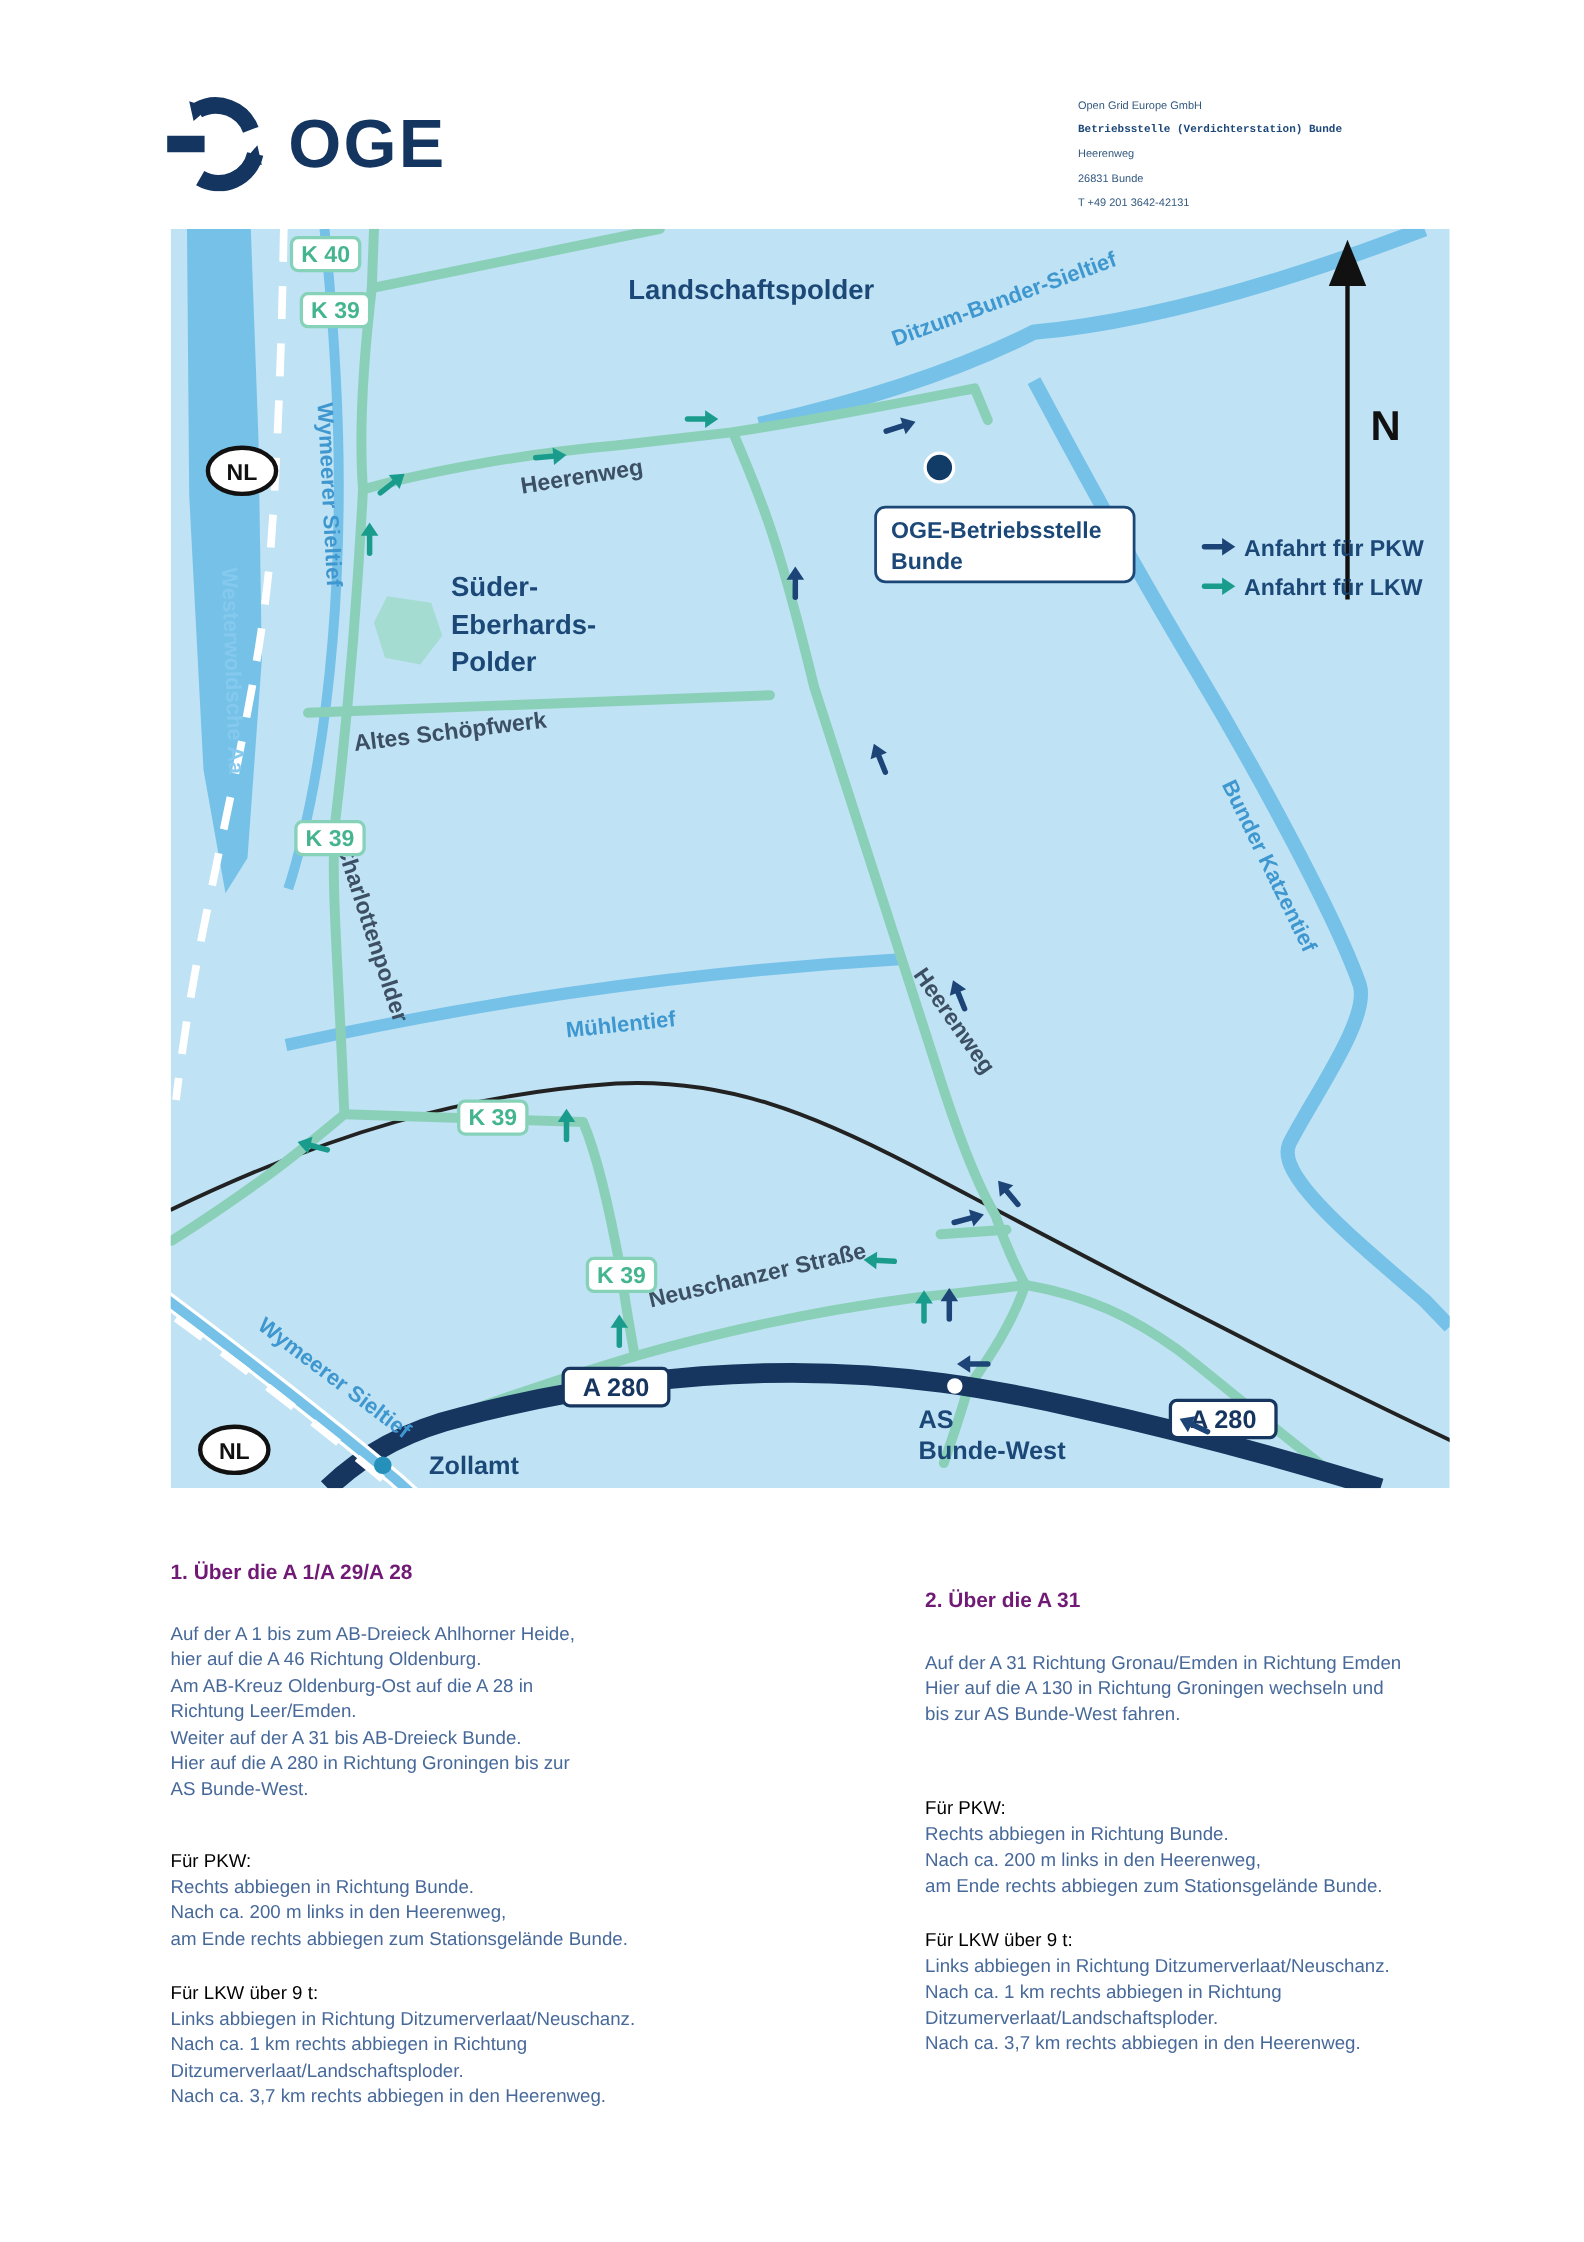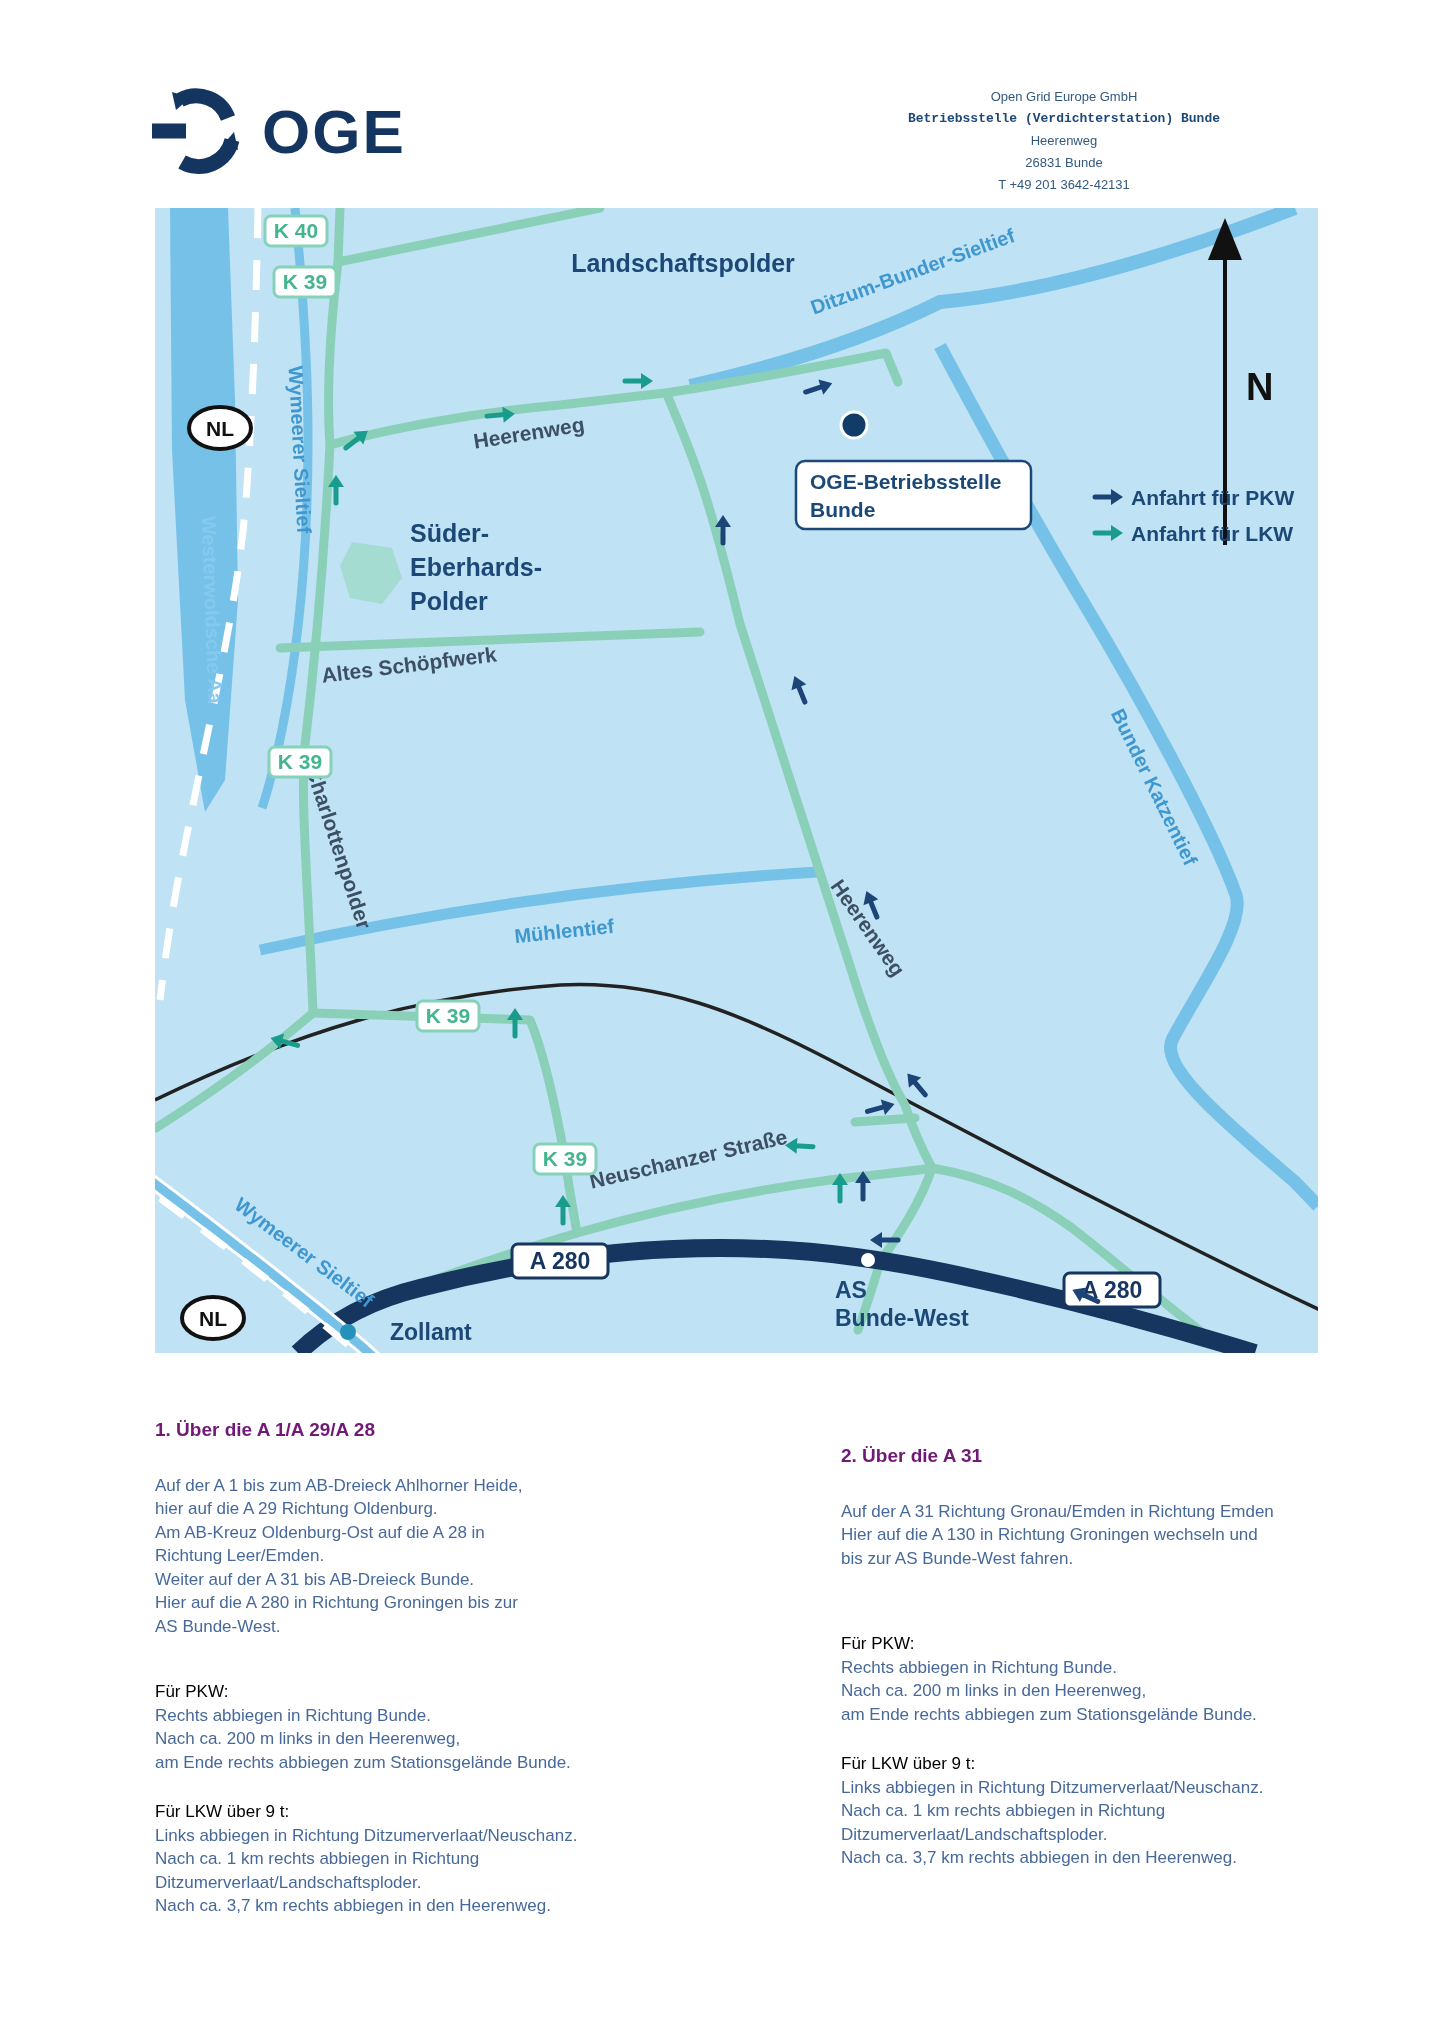--- a/index.html
+++ b/index.html
@@ -1,22 +1,22 @@
 <!DOCTYPE html>
 <html><head>
 <meta charset="utf-8">
 <style>
   html,body{margin:0;padding:0;background:#fff;}
   .page{position:relative;width:1340px;height:2038px;background:#ffffff;
         font-family:"Liberation Sans",sans-serif;overflow:hidden;}
   
   .logo{position:absolute;left:150px;top:88px;display:flex;align-items:center;gap:16px;}
   .logo-word{font-size:62px;font-weight:bold;color:#14355f;letter-spacing:2px;}
-  .address{position:absolute;right:120px;top:86px;text-align:center;
-           font-size:13px;line-height:22px;color:#33597f;margin-left:40px;}
+  .address{position:absolute;right:120px;top:86px;text-align:left;
+           font-size:10px;line-height:22px;color:#33597f;margin-left:40px;}
   .address .bold{font-weight:bold;color:#1d4878;font-family:Liberation Mono, monospace;}
   
   .map-wrap{position:absolute;left:155px;top:208px;}
   
   .stand{position:absolute;left:1342px;top:1353px;transform:rotate(-90deg);
          transform-origin:0 0;font-size:15px;color:#5b82aa;white-space:nowrap;}
   
   .col{position:absolute;width:540px;color:#47699a;font-size:17px;line-height:23.5px;}
   .col-left{left:155px;top:1418px;}
   .col-right{left:841px;top:1418px;width:520px;margin-top:26px;}
@@ -226,21 +226,21 @@
     </g>
   </svg>
   </div>
 
   <div class="stand">Stand: Juni 2020</div>
 
   <div class="col col-left">
     <h3>1. Über die A 1/A 29/A 28</h3>
     <div>
       <div>Auf der A 1 bis zum AB-Dreieck Ahlhorner Heide,</div>
-      <div>hier auf die A 29 Richtung Oldenburg.</div>
+      <div>hier auf die A 46 Richtung Oldenburg.</div>
       <div>Am AB-Kreuz Oldenburg-Ost auf die A 28 in</div>
       <div>Richtung Leer/Emden.</div>
       <div>Weiter auf der A 31 bis AB-Dreieck Bunde.</div>
       <div>Hier auf die A 280 in Richtung Groningen bis zur</div>
       <div>AS Bunde-West.</div>
     </div>
     <div class="gap-lg"></div>
     <div class="subhead">Für PKW:</div>
     <div>
       <div>Rechts abbiegen in Richtung Bunde.</div>

